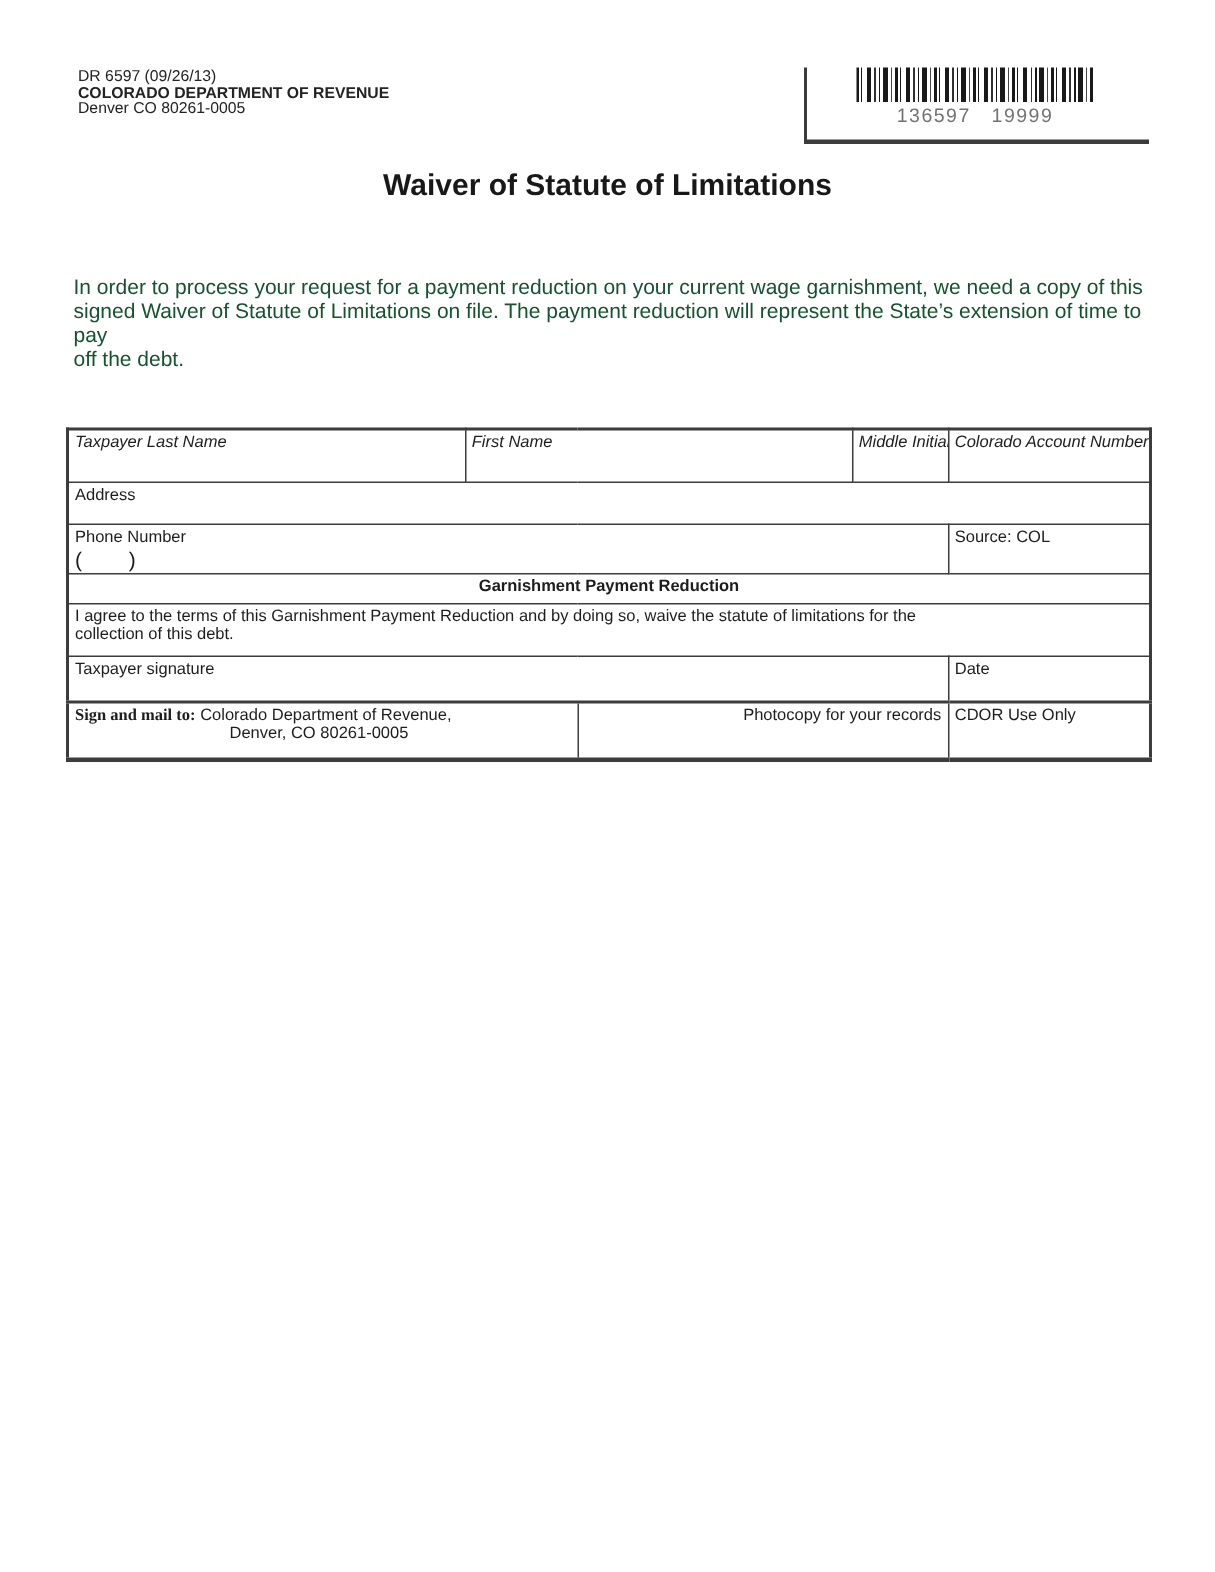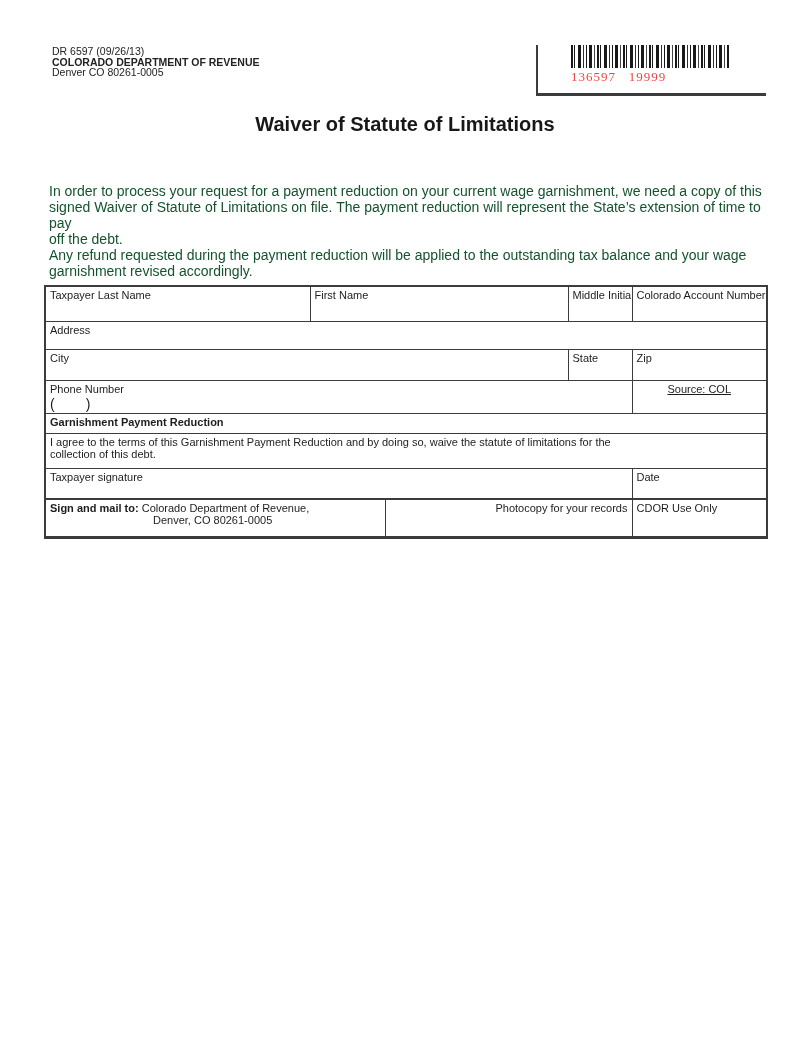--- a/index.html
+++ b/index.html
@@ -22,52 +22,52 @@
     background:repeating-linear-gradient(90deg,
       #191919 0px, #191919 2px, #fff 2px, #fff 3px,
       #191919 3px, #191919 4px, #fff 4px, #fff 7px,
       #191919 7px, #191919 10px, #fff 10px, #fff 12px,
       #303030 12px, #303030 13px, #fff 13px, #fff 15px,
       #191919 15px, #191919 16px, #fff 16px, #fff 18px,
       #191919 18px, #191919 21px, #fff 21px, #fff 23px,
       #474747 23px, #474747 24px, #fff 24px, #fff 26px);
   }
   .barcode-num {
-    margin-left:33px; margin-top:1px; width:158px; text-align:left;
-    font-family:Liberation Serif, serif; font-size:13px; letter-spacing:1px;
-    white-space:pre; color:#ef4444;
+    margin-left:33px; margin-top:1px; width:158px; text-align:center;
+    font-family:Liberation Sans, sans-serif; font-size:13px; letter-spacing:1px;
+    white-space:pre; color:#737373;
   }
 
   .title {
     position:absolute; left:0; top:113px; width:810px; margin:0;
     text-align:center; font-size:20px; font-weight:bold; color:#181818;
   }
 
   .intro { position:absolute; left:49px; top:183px; width:722px; font-size:14px; line-height:16px; color:#14532d; }
 
   
   .form-table {
     position:absolute; left:44px; top:285px; width:722px;
     border-collapse:collapse; table-layout:fixed; border:2px solid #3c3c3c;
   }
   .form-table td {
     border:1px solid #3c3c3c; vertical-align:top; padding:2px 4px;
     font-size:11px; line-height:12px; color:#1d1d1d; overflow:hidden;
   }
-  .r1 { height:35px; } .r2 { height:28px; } .r3 { height:31px; } .r4 { height:27px; }
+  .r1 { height:35px;font-style:italic; } .r2 { height:28px; } .r3 { height:31px; } .r4 { height:27px; }
   .r5 { height:20px; } .r6 { height:35px;margin-top:35px; } .r7 { height:31px; } .r8 { height:38px; }
   .nowrap { white-space:nowrap; }
   .phone-val { font-size:14px; line-height:14px; margin-top:2px; white-space:pre; color:#1a1a1a; }
-  .source-cell { font-size:14px; text-align:center; vertical-align:bottom; padding-bottom:2px; color:#1a1a1a;text-decoration:underline; }
-  .section-cell { vertical-align:middle; font-weight:bold; font-size:15.5px; padding:1px 0; color:#161616; }
+  .source-cell { font-size:14px; vertical-align:bottom; padding-bottom:2px; color:#1a1a1a; }
+  .section-cell { text-align:center; vertical-align:middle; font-weight:bold; font-size:15.5px; padding:1px 0; color:#161616; }
   .agreement-cell { font-size:14px; line-height:15.5px; padding:2px 5px; color:#1e1e1e; }
   .r8 td { border-top:2px solid #3c3c3c; border-bottom:3px solid #3c3c3c; }
   .mail-cell { font-size:14px; line-height:15px; padding:4px 4px 2px 5px; color:#1a1a1a; }
   .mail-line2 { margin-left:103px; }
-  .bold { font-weight:bold; }
+  .bold { font-weight:bold;font-family:Liberation Serif, serif; }
   .photocopy-cell { text-align:right; vertical-align:middle; font-size:14px; color:#1e1e1e; }
 
   .watermark {
     position:absolute; left:20px; top:988px;
     font-family:Liberation Serif, serif; font-size:35px; letter-spacing:0.5px;
     color:#828282;
     text-align:center;
   }
 </style>
 </head>
@@ -87,48 +87,39 @@
   </div>
 
   <h1 class="title">Waiver of Statute of Limitations</h1>
 
   <div class="intro">
     <div>
         <div>In order to process your request for a payment reduction on your current wage garnishment, we need a copy of this</div>
         <div>signed Waiver of Statute of Limitations on file. The payment reduction will represent the State’s extension of time to pay</div>
         <div>off the debt.</div>
       </div>
-    <div>
-        <div>Any refund requested during the payment reduction will be applied to the outstanding tax balance and your wage</div>
-        <div>garnishment revised accordingly.</div>
-      </div>
   </div>
 
   <table class="form-table">
     <colgroup>
       <col style="width:265px">
         <col style="width:75px">
         <col style="width:183px">
         <col style="width:64px">
         <col style="width:135px">
     </colgroup>
     <tbody>
         <tr class="r1">
       <td><span class="nowrap">Taxpayer Last Name</span></td>
       <td colspan="2"><span class="nowrap">First Name</span></td>
       <td><span class="nowrap">Middle Initial</span></td>
       <td><span class="nowrap">Colorado Account Number</span></td>
     </tr>
     <tr class="r2">
       <td colspan="5"><span class="nowrap">Address</span></td>
-    </tr>
-    <tr class="r3">
-      <td colspan="3"><span class="nowrap">City</span></td>
-      <td><span class="nowrap">State</span></td>
-      <td><span class="nowrap">Zip</span></td>
     </tr>
     <tr class="r4">
       <td colspan="4">
         <div class="nowrap">Phone Number</div>
         <div class="phone-val">(        )</div>
       </td>
       <td class="source-cell">Source: COL</td>
     </tr>
     <tr class="r5">
       <td colspan="5" class="section-cell">Garnishment Payment Reduction</td>

